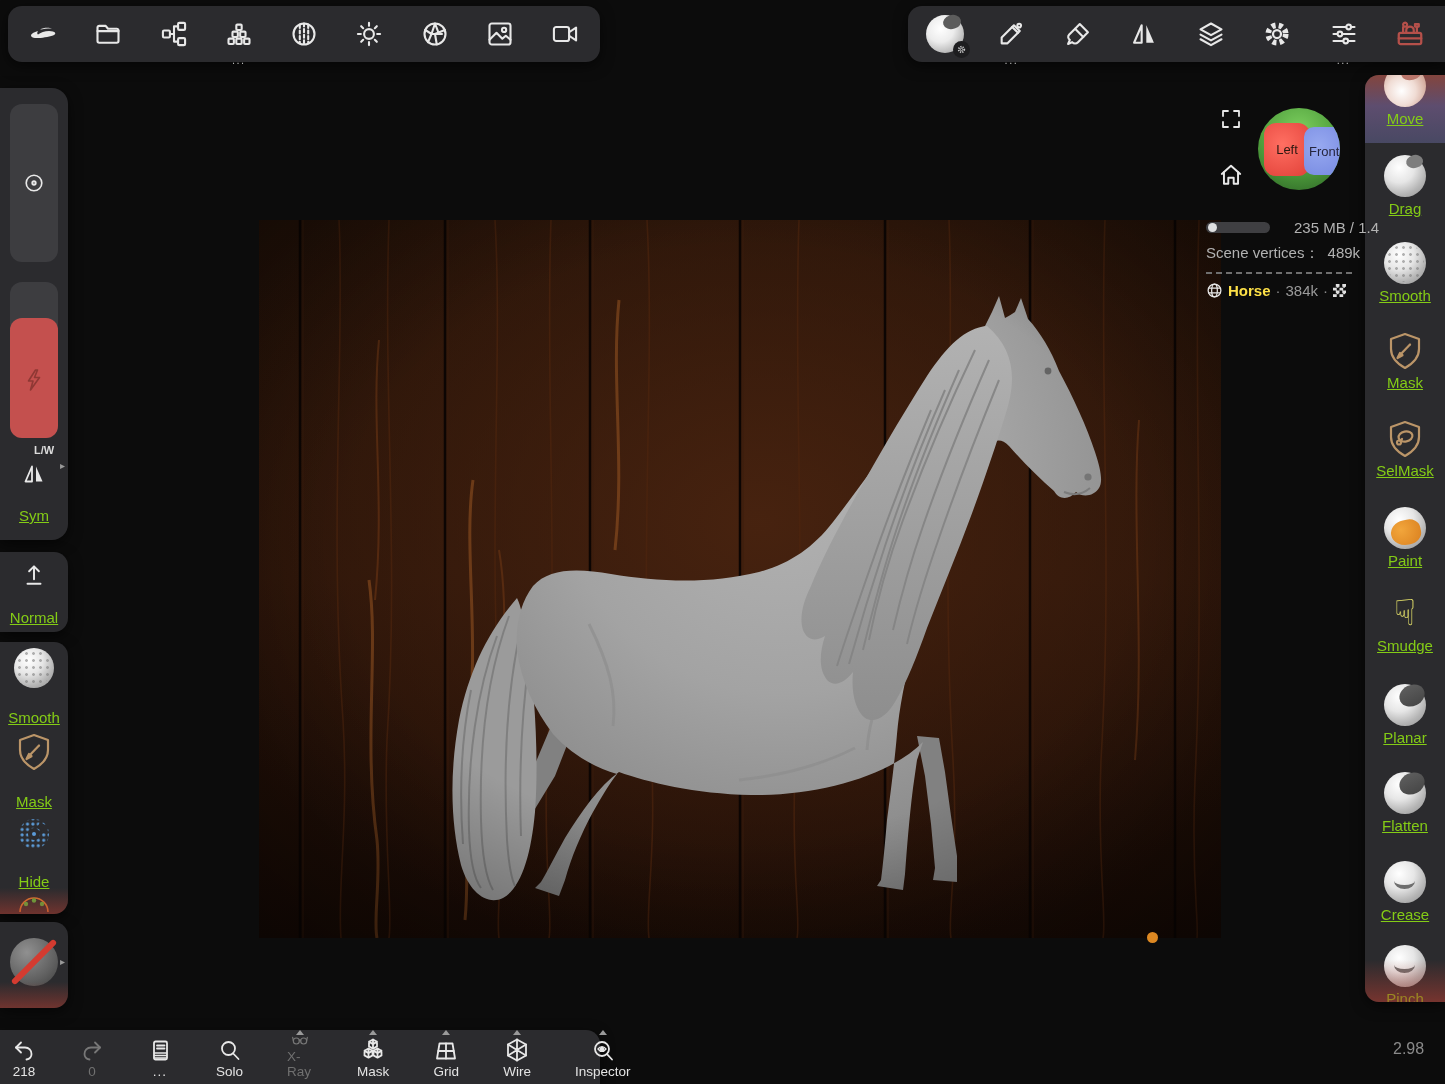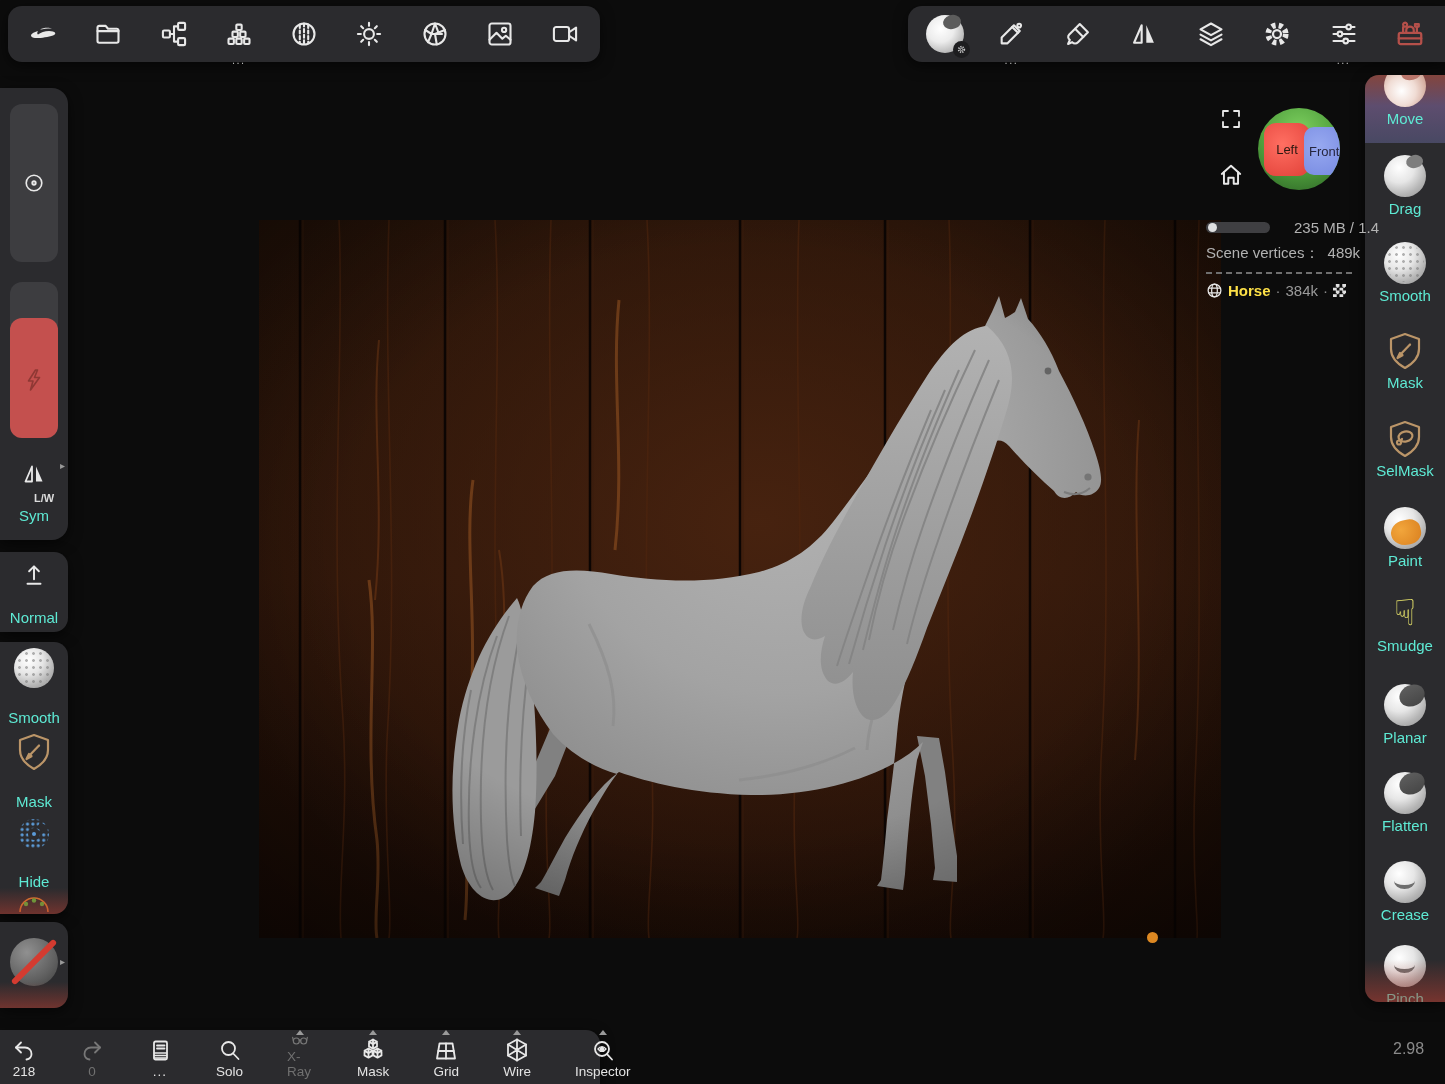--- a/index.html
+++ b/index.html
@@ -50,21 +50,21 @@
   
   .rt-panel{left:1365px;top:75px;width:80px;height:927px;border-radius:14px 0 0 14px;overflow:hidden;}
   .rt-panel::after{content:"";position:absolute;left:0;right:0;bottom:0;height:42px;
     background:linear-gradient(180deg,rgba(180,60,48,0) 0%,rgba(180,60,48,.55) 100%);pointer-events:none;}
   .rtool{position:absolute;left:0;width:100%;display:flex;flex-direction:column;align-items:center;gap:3px;}
   .rtool .tl{font-size:15px;}
   .selbg{position:absolute;left:0;top:0;width:100%;height:68px;
     background:linear-gradient(180deg,rgba(190,86,72,.6) 0%,rgba(98,80,116,.92) 45%,rgba(74,74,102,.95) 100%);}
   .c-move{color:#9a9ade}.c-white{color:#e8e8e8}.c-mask{color:#bb9568}
   .c-paint{color:#dcd86a}.c-plan{color:#6cd95f}.c-crease{color:#e2857b}.c-hide{color:#5b9bd8}
-  .tl{font-size:15px;color:#5eead4;}
+  .tl{font-size:15px;color:#84cc16;text-decoration:underline;}
   
   .lp-sliders{left:0;top:88px;width:68px;height:452px;border-radius:0 16px 16px 0;}
   .vslider{position:absolute;left:10px;width:48px;border-radius:12px;background:#3d3d40;}
   .redfill{position:absolute;left:0;right:0;bottom:0;height:120px;border-radius:12px;background:#c4504e;}
   .lp-normal{left:0;top:552px;width:68px;height:80px;border-radius:0 14px 14px 0;}
   .lp-tools{left:0;top:642px;width:68px;height:272px;border-radius:0 14px 14px 0;overflow:hidden;}
   .lp-tools::after,.lp-alpha::after{content:"";position:absolute;left:0;right:0;bottom:0;height:26px;
     background:linear-gradient(180deg,rgba(180,60,48,0),rgba(180,60,48,.5));pointer-events:none;}
   .lp-alpha{left:0;top:922px;width:68px;height:86px;border-radius:0 14px 14px 0;overflow:hidden;}
   .litem{position:absolute;left:0;width:100%;display:flex;flex-direction:column;align-items:center;gap:21px;}
@@ -406,21 +406,21 @@
           <circle cx="12" cy="12" r="8.5"></circle>
           <circle cx="12" cy="12" r="2" fill="#8f8f8f"></circle>
         </svg>
     </div>
     <div class="vslider" style="top:194px;height:156px;">
       <div class="redfill"></div>
       <svg style="position:absolute;left:14px;top:86px;" width="20" height="24" viewBox="0 0 20 24" fill="none" stroke="#8f3834" stroke-width="1.6" stroke-linejoin="round">
           <path d="M11.5 2 L4.5 13 H9 L6.5 22 L15.5 9.5 H10.5 L13.5 2 Z"></path>
         </svg>
     </div>
-    <div class="lw" style="position:absolute;left:34px;top:356px;margin-top:48px;">L/W</div>
+    <div class="lw" style="position:absolute;left:34px;top:356px;">L/W</div>
     <div class="caret" style="right:3px;top:372px;">▸</div>
     <div class="litem" style="top:374px;">
       <svg width="26" height="24" viewBox="0 0 24 24">
           <path d="M10 4.5 L3.5 19.5 H10 Z" fill="none" stroke="#e8e8e8" stroke-width="1.8" stroke-linejoin="round"></path>
           <path d="M14 4.5 L20.5 19.5 H14 Z" fill="#e8e8e8"></path>
         </svg>
       <span class="tl">Sym</span>
     </div>
   </div>
 

